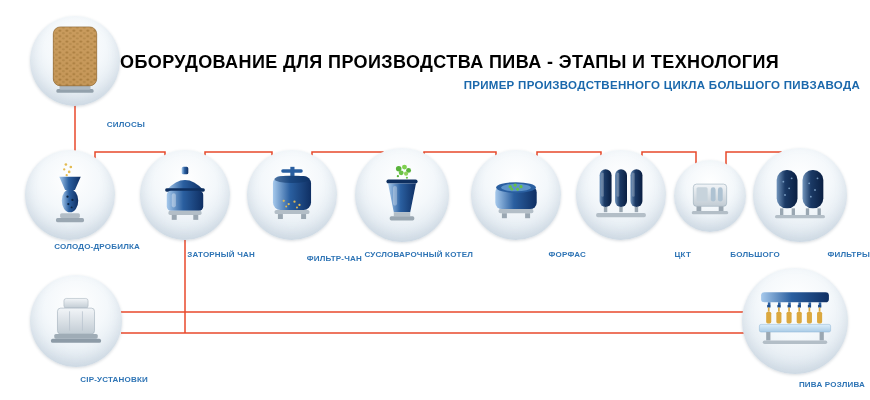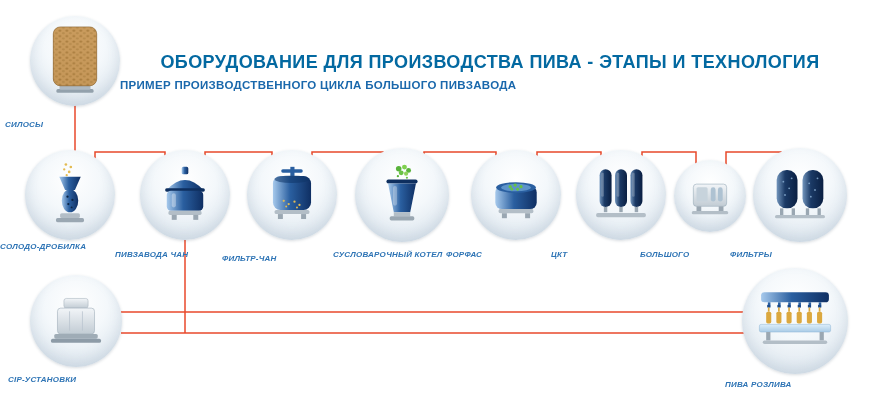--- a/index.html
+++ b/index.html
@@ -1,37 +1,37 @@
 <!DOCTYPE html>
 <html><head>
 <meta charset="utf-8">
 <style>
   html,body { margin:0; padding:0; background:#ffffff; }
   #stage {
     position:relative; width:870px; height:400px; background:#ffffff;
     font-family:"Liberation Sans", sans-serif; overflow:hidden;
   }
   .title {
-    position:absolute; left:120px; top:52px; width:740px; text-align:center;
-    color:#0369a1; font-size:18px; font-weight:700; letter-spacing:.4px; z-index:3;
+    position:absolute; left:120px; top:52px; width:740px; text-align:left;
+    color:#000000; font-size:18px; font-weight:700; letter-spacing:.4px; z-index:3;
   }
   .subtitle {
-    position:absolute; left:120px; top:79px; width:740px; text-align:left;
+    position:absolute; left:120px; top:79px; width:740px; text-align:right;
     color:#1a68ac; font-size:11.5px; font-weight:700; letter-spacing:.3px; z-index:3;
   }
   .circle {
     position:absolute; border-radius:50%; z-index:2;
     background: radial-gradient(circle at 50% 32%, #ffffff 0%, #f4f8fb 40%, #e2eaf1 72%, #d2deе8 100%);
     background: radial-gradient(circle at 50% 32%, #ffffff 0%, #f4f8fb 40%, #e2eaf1 72%, #d2dee8 100%);
     box-shadow: 0 1px 3px rgba(60,80,100,.20), inset 0 -6px 12px rgba(130,150,170,.18);
     display:flex; align-items:center; justify-content:center;
   }
   .stage-label {
     position:absolute; width:140px; color:#2e74b5; font-size:8px; font-weight:700;
-    text-align:left; letter-spacing:.2px; line-height:1.2; z-index:3;font-style:italic;
+    text-align:right; letter-spacing:.2px; line-height:1.2; z-index:3;
   }
   #connectors { position:absolute; left:0; top:0; z-index:1; }
 </style>
 </head>
 <body>
 
 <div id="stage">
 
   <svg width="0" height="0" style="position:absolute" aria-hidden="true">
     <defs>
@@ -128,21 +128,21 @@
         <rect x="31" y="2" width="8" height="9" rx="2" fill="url(#g-blue)"></rect>
         <path d="M13 30 Q35 6 57 30 Z" fill="url(#g-blue)"></path>
         <rect x="11" y="28" width="48" height="4" rx="2" fill="#0e2f5f"></rect>
         <rect x="13" y="31" width="44" height="24" rx="5" fill="url(#g-blue)"></rect>
         <rect x="19" y="34" width="5" height="17" rx="2.5" fill="#ffffff" opacity="0.35"></rect>
         <rect x="15" y="55" width="40" height="5" rx="2" fill="#b3bec7"></rect>
         <rect x="19" y="60" width="6" height="6" fill="#9aa7b2"></rect>
           <rect x="45" y="60" width="6" height="6" fill="#9aa7b2"></rect>
       </svg>
     </div>
-    <div class="stage-label" style="left:115px;top:250px">ПИВЗАВОДА ЧАН</div>
+    <div class="stage-label" style="left:115px;top:250px">ЗАТОРНЫЙ ЧАН</div>
   </div>
 
   <div>
     <div class="circle" style="left:247px;top:150px;width:90px;height:90px">
       <svg width="58" height="60" viewBox="0 0 70 72">
         <rect x="33" y="2" width="5" height="11" fill="#2a5fa0"></rect>
         <rect x="22" y="5" width="26" height="4" rx="2" fill="#2a5fa0"></rect>
         <rect x="12" y="13" width="46" height="41" rx="9" fill="url(#g-blue)"></rect>
         <ellipse cx="35" cy="17" rx="21" ry="4.5" fill="#0f3568" opacity="0.55"></ellipse>
         <g fill="#e0bb55">

